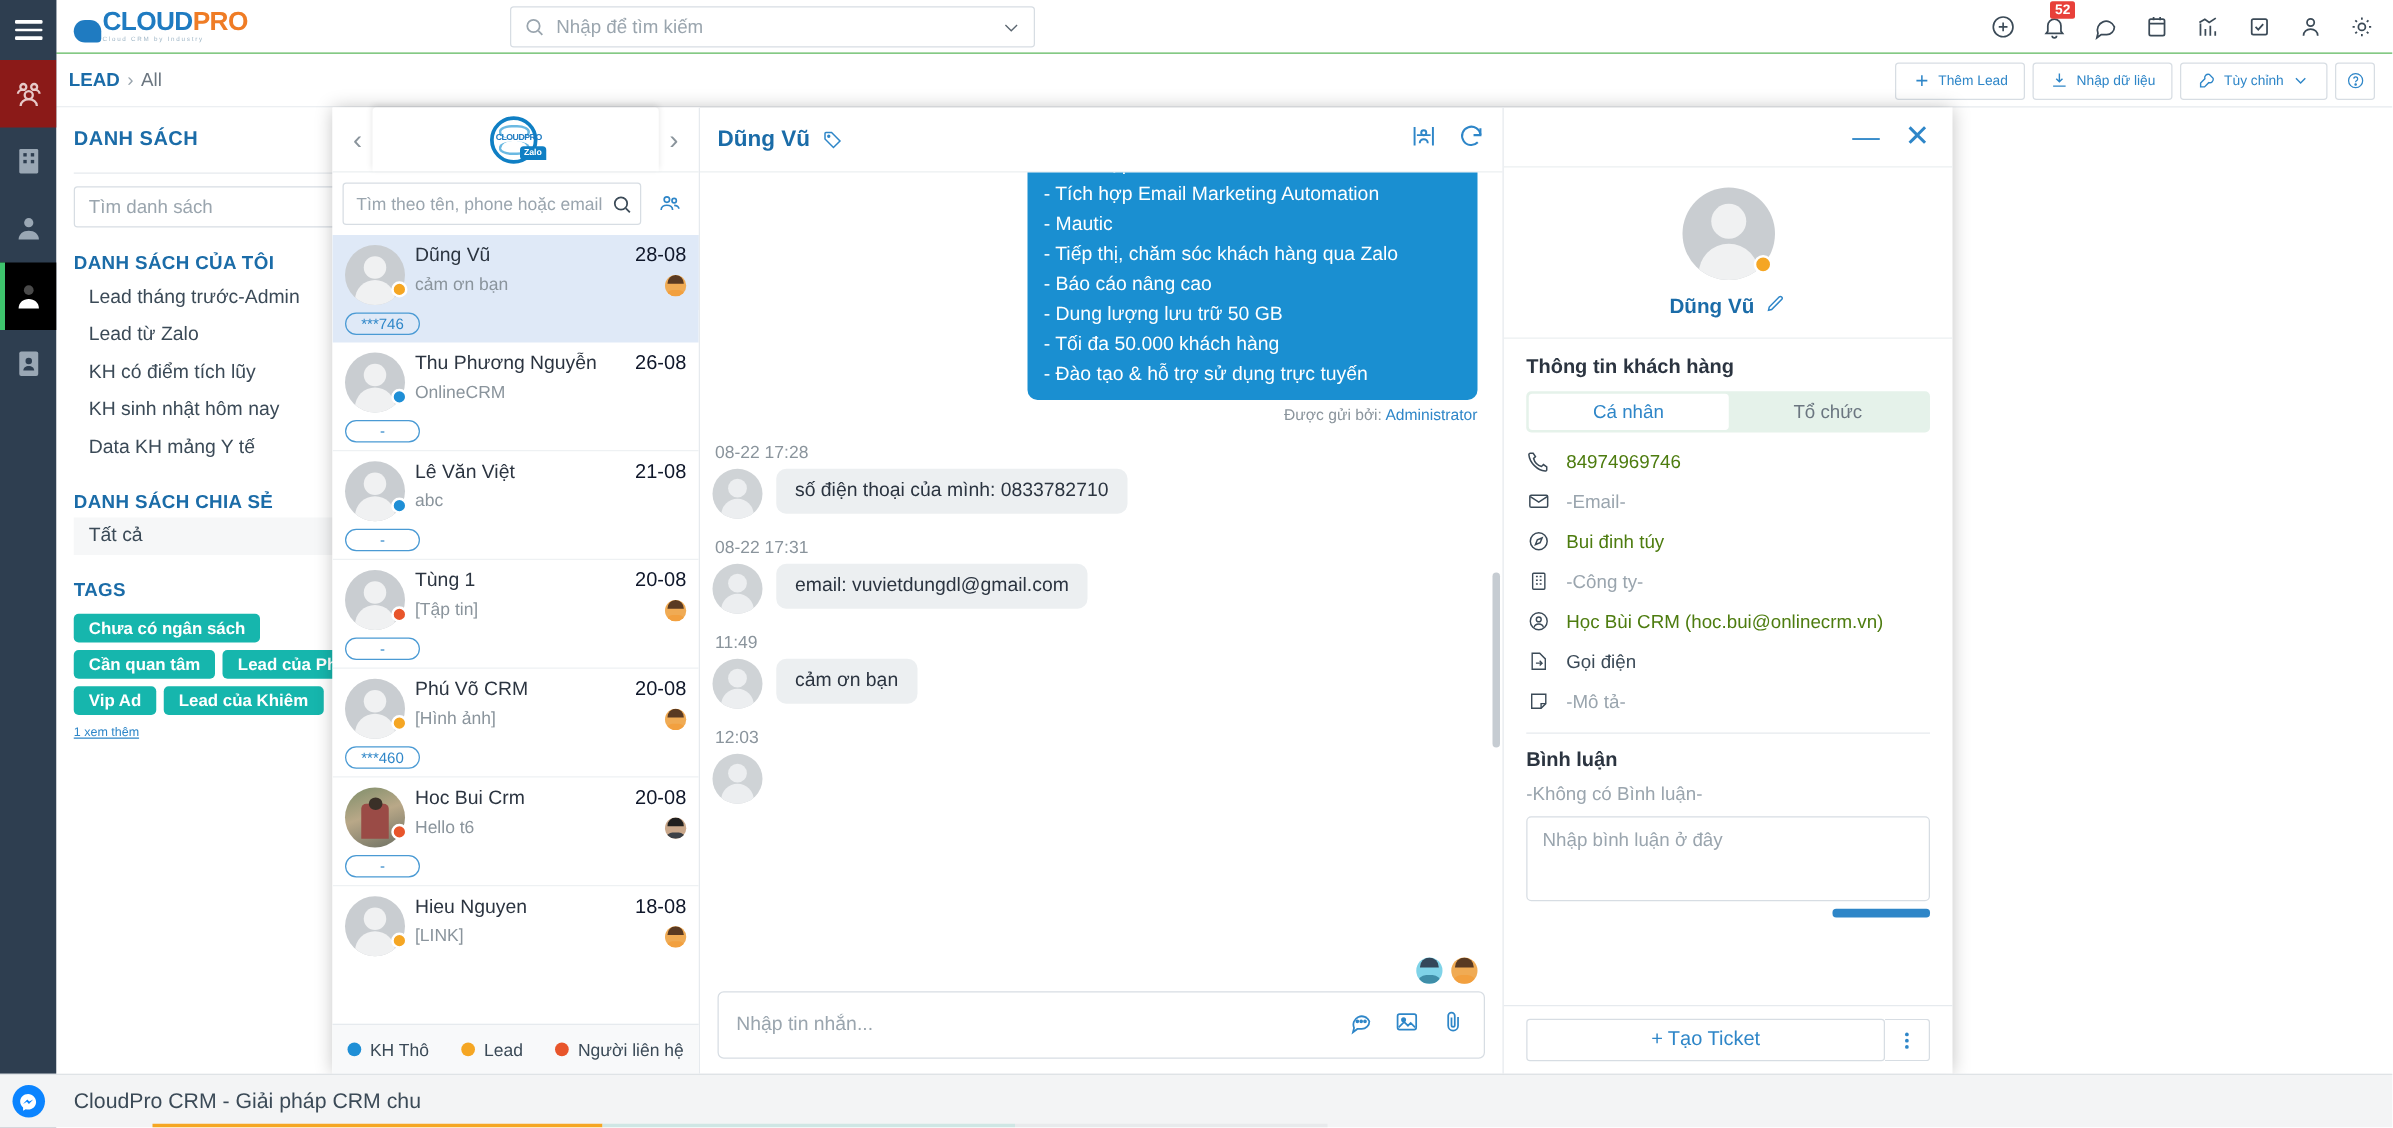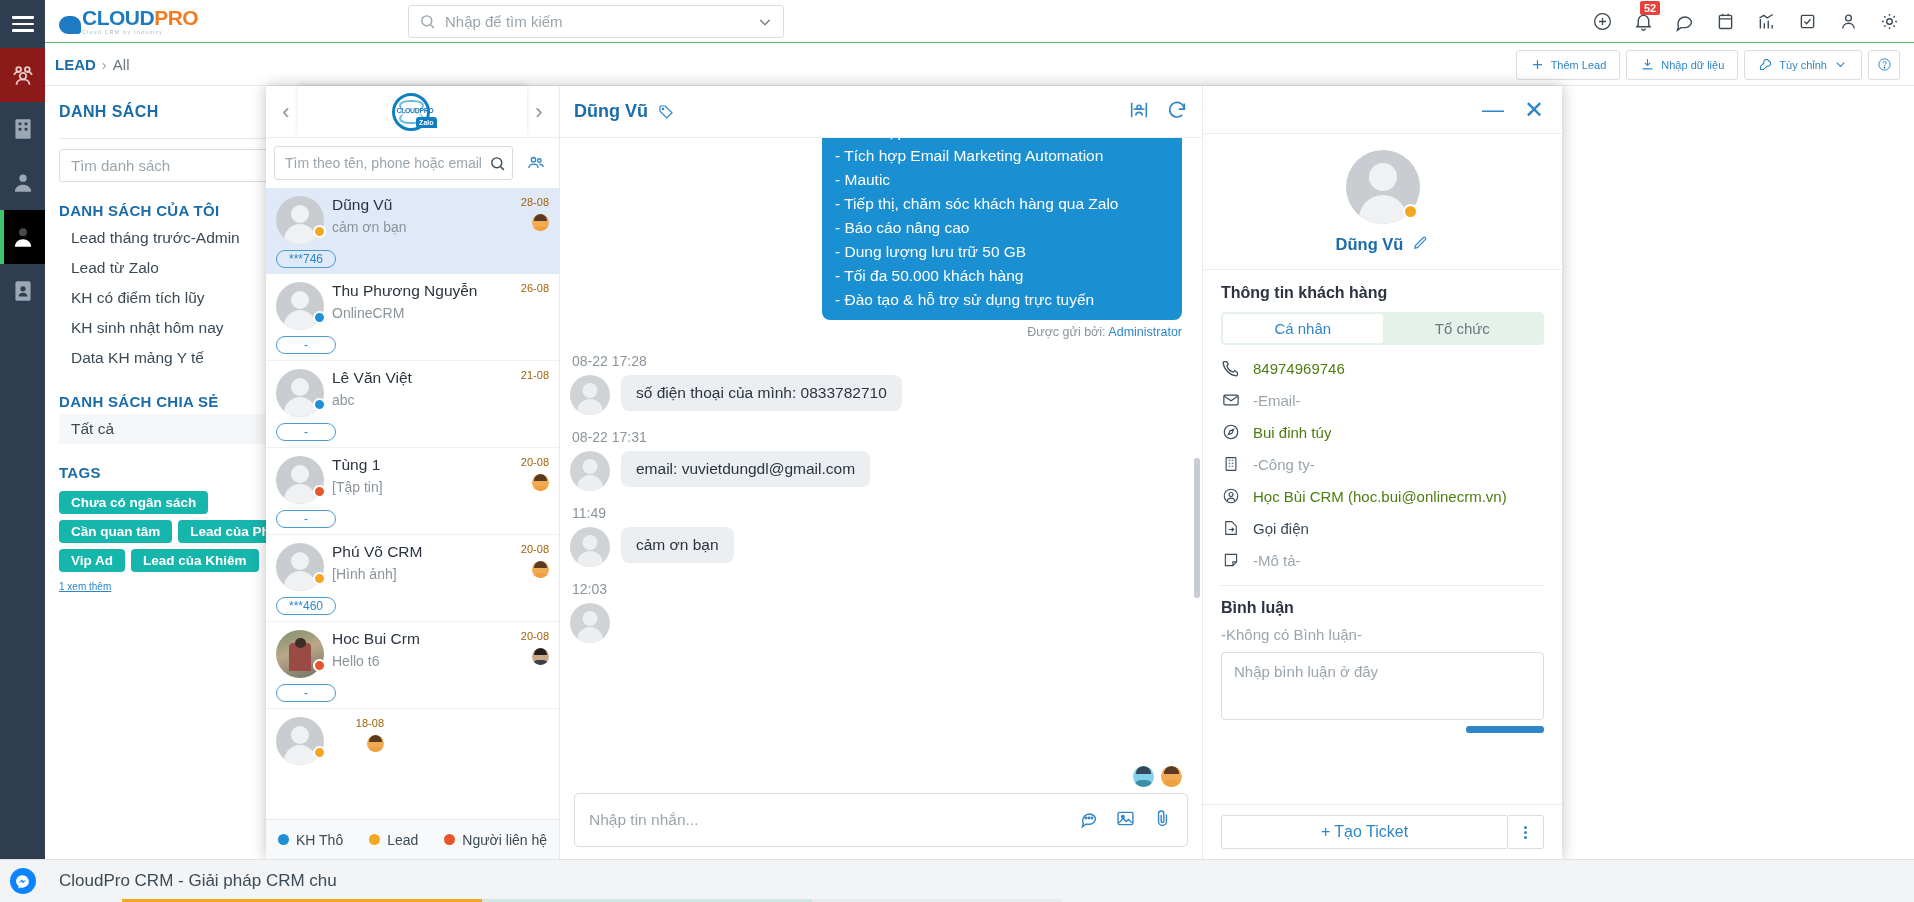--- a/index.html
+++ b/index.html
@@ -43,21 +43,21 @@
   .logo-cloud {
     width: 22px; height: 18px; background:#1f7bc1; border-radius: 11px 11px 4px 11px; margin-right:1px;
     position: relative; top:-1px;
   }
   .logo-text { font-size: 21px; font-weight: bold; letter-spacing: -0.5px; line-height: 1; }
   .logo-text .b { color:#1f7bc1; }
   .logo-text .o { color:#ef7c25; }
   .logo-sub { font-size: 5px; color:#9fb6c6; letter-spacing:1.4px; margin-top:1px;}
 
   .searchbox {
-    position:absolute; left: 363px; top: 5px; width: 376px; height: 33px;
+    position:absolute; left: 363px; top: 5px; width: 420px; height: 33px;
     border:1px solid #d7dde3; border-radius:3px; display:flex; align-items:center;
     padding: 0 10px; background:#fff;
   }
   .searchbox .sicon { color:#9aa5ae; width:17px; height:17px; margin-right:9px; flex:none; }
   .searchbox input {
     border:none; outline:none; font-size:15px; color:#5b6670; flex:1;
     font-family:"Liberation Sans", sans-serif; background:transparent;
   }
   .searchbox input::placeholder { color:#9aa5ae; }
   .searchbox .caret { color:#5b6670; }
@@ -157,21 +157,21 @@
   .avatar.photo { background: linear-gradient(160deg,#7e8e6a 0%, #b9a888 45%, #6b6f62 100%); }
   .avatar.photo .pf { position:absolute; left:13px; top:13px; width:22px; height:28px; background:#9a4b46; border-radius:4px 4px 0 0;}
   .avatar.photo .ph { position:absolute; left:19px; top:8px; width:11px; height:10px; border-radius:50%; background:#3a3028;}
   .status {
     position:absolute; right:2px; bottom:6px; width:13px; height:13px; border-radius:50%; border:2px solid #fff;
   }
   .z-meta { flex:1; min-width:0; padding-left:4px;}
   .z-name { font-size:15.5px; color:#2b3440; white-space:nowrap; overflow:hidden; text-overflow:ellipsis; }
   .z-msg { font-size:14px; color:#8a949c; margin-top:5px; white-space:nowrap; overflow:hidden; text-overflow:ellipsis;}
   .z-right { width:56px; flex:none; text-align:right; }
-  .z-date { font-size:11px; color:#a16207; }
+  .z-date { font-size:16px; color:#0f172a; }
   .z-agent { margin-top:6px; display:flex; justify-content:flex-end; }
   .face { width:17px; height:17px; border-radius:50%; background:#f0ab54; position:relative; overflow:hidden;}
   .face::before{content:"";position:absolute;left:2px;top:0;width:13px;height:7px;background:#5a3a22;border-radius:7px 7px 0 0;}
   .face::after{content:"";position:absolute;left:1px;bottom:0px;width:15px;height:5px;background:#f2a03f;border-radius:8px 8px 0 0;}
   .face.dark { background:#caa88b; }
   .face.dark::before{ background:#21201f; }
   .face.dark::after{ background:#3c4147; }
   .pill {
     border:1px solid #4a9ad4; border-radius:11px; font-size:12px; color:#2e86c8; padding:1px 0;
     width:60px; text-align:center; margin-left:0px; margin-top:2px;
@@ -649,20 +649,24 @@
 
         <div>
           <div class="z-row">
             <div class="avwrap">
               <div class="avatar">
                   <div class="head"></div>
                   <div class="body"></div>
                 </div>
               <div class="status" style="background:#f5a623"></div>
             </div>
+            <div class="z-meta">
+              <div class="z-name">Hieu Nguyen</div>
+              <div class="z-msg">[LINK]</div>
+            </div>
             <div class="z-right">
               <div class="z-date">18-08</div>
               <div class="z-agent">
                   <div class="face"></div>
                 </div>
             </div>
           </div>
         </div>
       </div>
 

